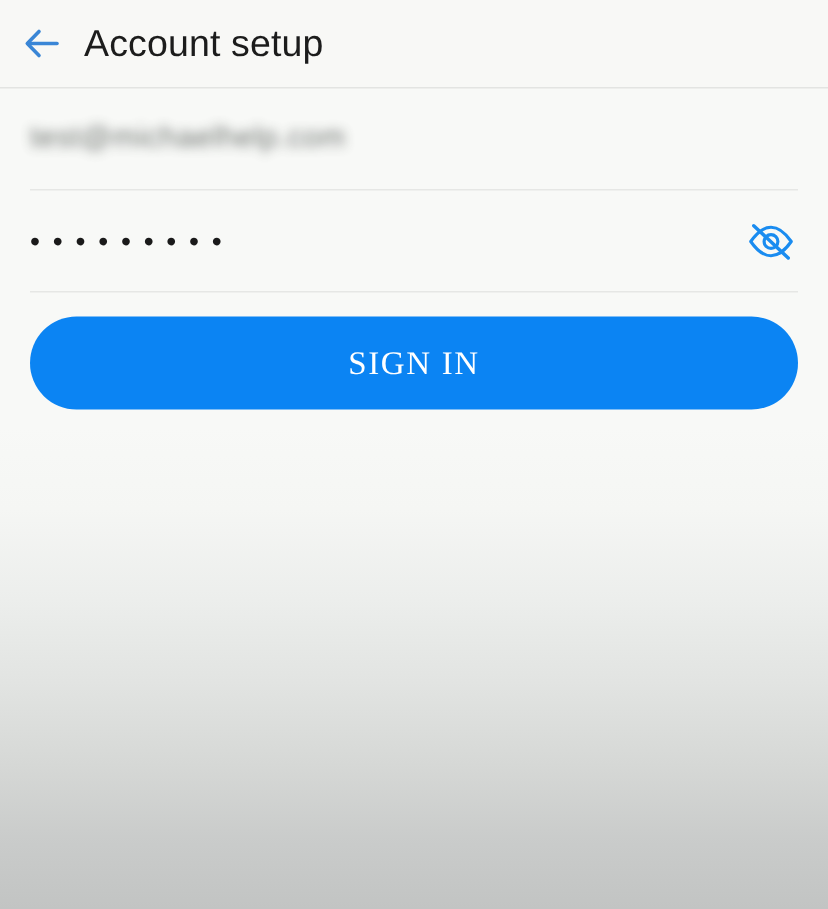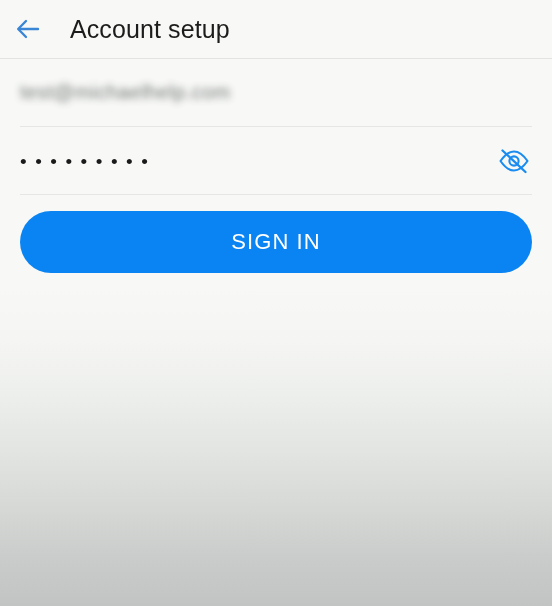--- a/index.html
+++ b/index.html
@@ -47,21 +47,21 @@
     justify-content: center;
     flex: 0 0 auto;
     cursor: pointer;
   }
   #back-button svg { display: block; }
   #page-title {
     font-size: 25px;
     color: #1c1c1c;
     letter-spacing: 0.1px;
     line-height: 1;
-    margin-left: 14px;
+    margin-left: 0;
     white-space: nowrap;
   }
 
   
   #form-area {
     padding: 0;
   }
 
   .field-row {
     position: relative;
@@ -115,21 +115,21 @@
     padding: 16px 20px 0 20px;
   }
   #signin-button {
     display: block;
     width: 100%;
     height: 62px;
     border: none;
     border-radius: 31px;
     background: #0b84f3;
     color: #ffffff;
-    font-family: Liberation Sans, sans-serif;
+    font-family: Liberation Serif, serif;
     font-size: 22px;
     letter-spacing: 1.1px;
     cursor: pointer;
     padding: 0;
   }
 </style>
 </head>
 <body>
 
 <div id="screen">

